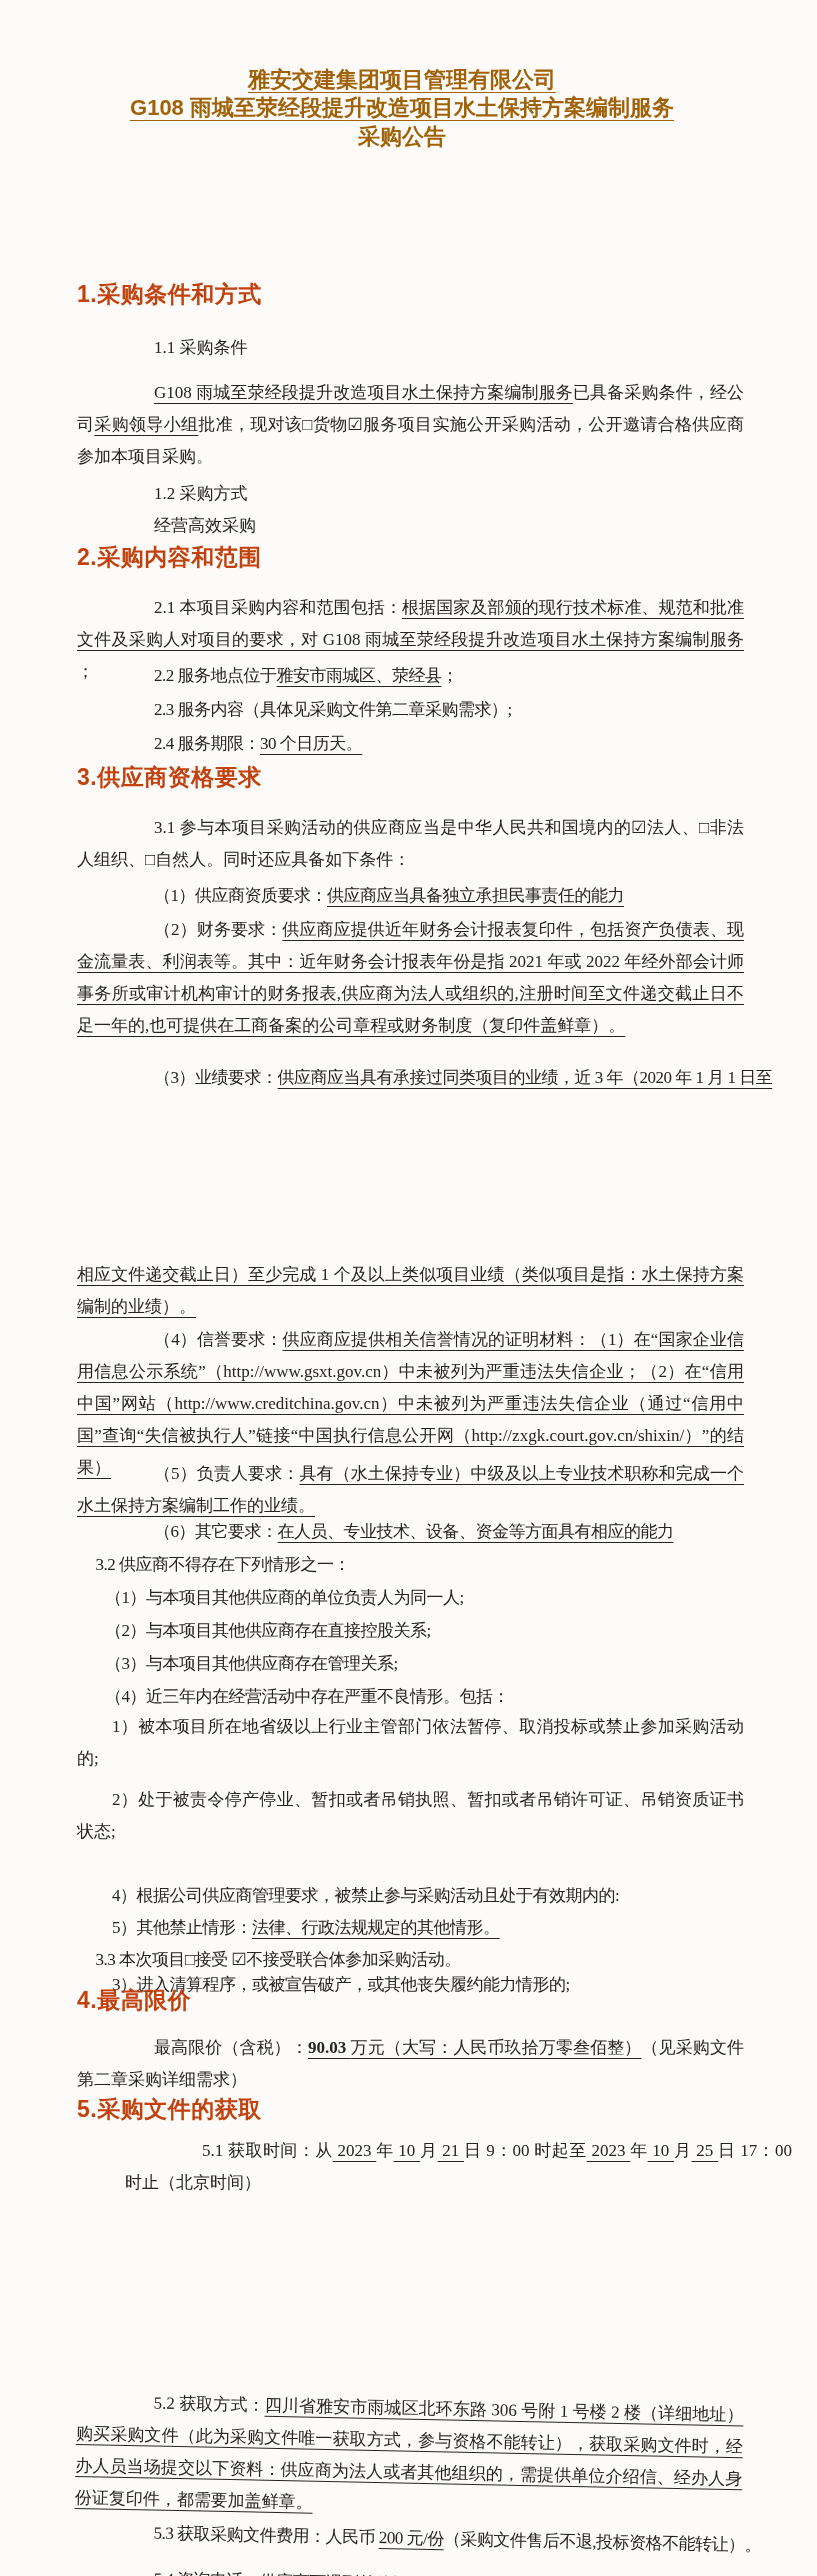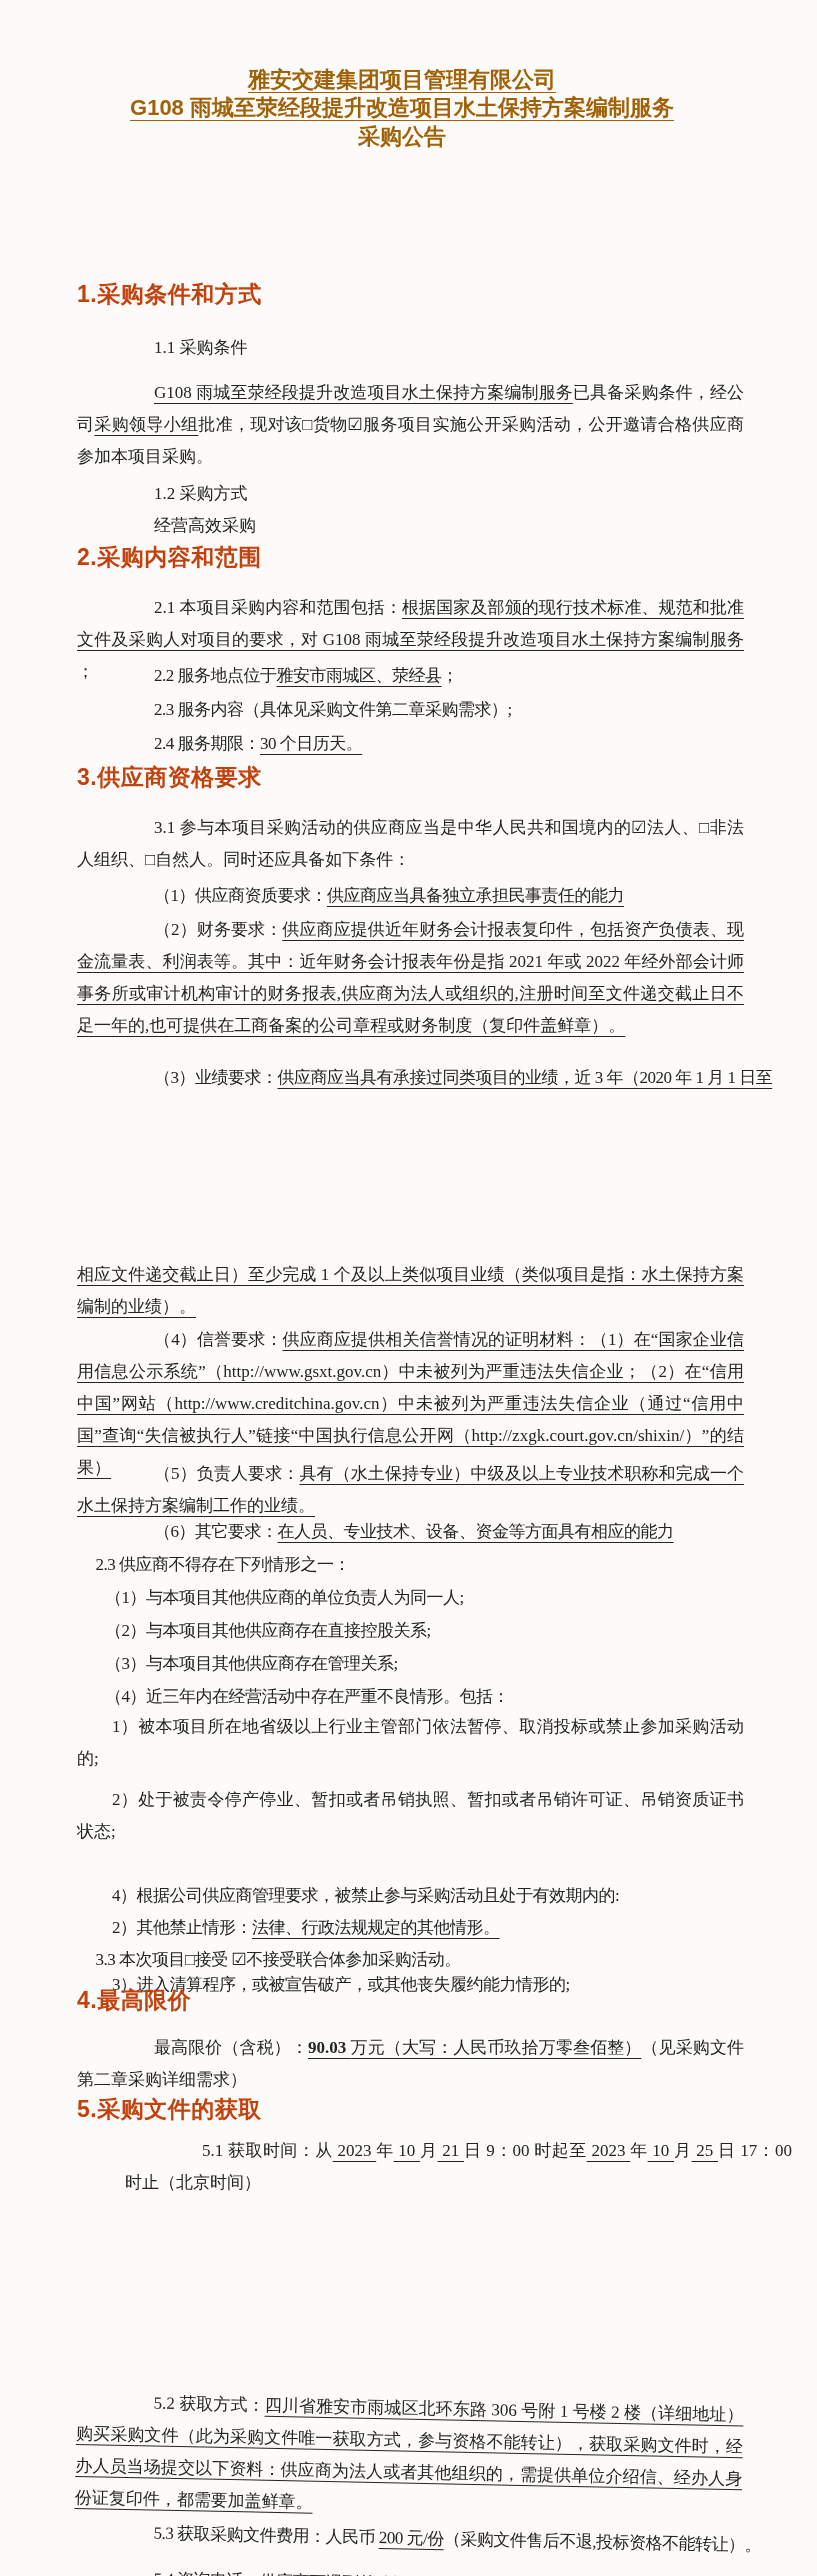--- a/index.html
+++ b/index.html
@@ -45,30 +45,30 @@
   <div class="h1" style="top:764px;">3.供应商资格要求</div>
   <div class="b i1" style="top:812px;"><span>3.1 参与本项目采购活动的供应商应当是中华人民共和国境内的☑法人、□非法人组织、□自然人。同时还应具备如下条件：</span></div>
   <div class="b i1 one" style="top:880px;"><span>（1）供应商资质要求：</span><span class="u">供应商应当具备独立承担民事责任的能力</span></div>
   <div class="b i1" style="top:914px;"><span>（2）财务要求：</span><span class="u">供应商应提供近年财务会计报表复印件，包括资产负债表、现金流量表、利润表等。其中：近年财务会计报表年份是指 2021 年或 2022 年经外部会计师事务所或审计机构审计的财务报表,供应商为法人或组织的,注册时间至文件递交截止日不足一年的,也可提供在工商备案的公司章程或财务制度（复印件盖鲜章）。</span></div>
   <div class="b i1 one" style="top:1062px;"><span>（3）业绩要求：</span><span class="u">供应商应当具有承接过同类项目的业绩，近 3 年（2020 年 1 月 1 日至</span></div>
 
   <div class="b" style="top:1259px;"><span class="u">相应文件递交截止日）至少完成 1 个及以上类似项目业绩（类似项目是指：水土保持方案编制的业绩）。</span></div>
   <div class="b i1" style="top:1324px;"><span>（4）信誉要求：</span><span class="u">供应商应提供相关信誉情况的证明材料：（1）在“国家企业信用信息公示系统”（http://www.gsxt.gov.cn）中未被列为严重违法失信企业；（2）在“信用中国”网站（http://www.creditchina.gov.cn）中未被列为严重违法失信企业（通过“信用中国”查询“失信被执行人”链接“中国执行信息公开网（http://zxgk.court.gov.cn/shixin/）”的结果）</span></div>
   <div class="b i1" style="top:1458px;"><span>（5）负责人要求：</span><span class="u">具有（水土保持专业）中级及以上专业技术职称和完成一个水土保持方案编制工作的业绩。</span></div>
   <div class="b i1 one" style="top:1516px;"><span>（6）其它要求：</span><span class="u">在人员、专业技术、设备、资金等方面具有相应的能力</span></div>
-  <div class="b i2 one" style="top:1549px;"><span>2.3 供应商不得存在下列情形之一：</span></div>
+  <div class="b i2 one" style="top:1549px;"><span>3.2 供应商不得存在下列情形之一：</span></div>
   <div class="b i3 one" style="top:1582px;"><span>（1）与本项目其他供应商的单位负责人为同一人;</span></div>
   <div class="b i3 one" style="top:1615px;"><span>（2）与本项目其他供应商存在直接控股关系;</span></div>
   <div class="b i3 one" style="top:1648px;"><span>（3）与本项目其他供应商存在管理关系;</span></div>
   <div class="b i3 one" style="top:1681px;"><span>（4）近三年内在经营活动中存在严重不良情形。包括：</span></div>
   <div class="b i4" style="top:1711px;"><span>1）被本项目所在地省级以上行业主管部门依法暂停、取消投标或禁止参加采购活动的;</span></div>
   <div class="b i4" style="top:1784px;"><span>2）处于被责令停产停业、暂扣或者吊销执照、暂扣或者吊销许可证、吊销资质证书状态;</span></div>
   <div class="b i4 one" style="top:1947px;margin-top:22px;"><span>3）进入清算程序，或被宣告破产，或其他丧失履约能力情形的;</span></div>
   <div class="b i4 one" style="top:1880px;"><span>4）根据公司供应商管理要求，被禁止参与采购活动且处于有效期内的:</span></div>
-  <div class="b i4 one" style="top:1912px;"><span>2）其他禁止情形：</span><span class="u">法律、行政法规规定的其他情形。</span></div>
+  <div class="b i4 one" style="top:1912px;"><span>5）其他禁止情形：</span><span class="u">法律、行政法规规定的其他情形。</span></div>
   <div class="b i2 one" style="top:1944px;"><span>3.3 本次项目□接受 ☑不接受联合体参加采购活动。</span></div>
 
   <div class="h1" style="top:1987px;">4.最高限价</div>
   <div class="b i1" style="top:2032px;"><span>最高限价（含税）：</span><span class="u bold">90.03 </span><span class="u">万元（大写：人民币玖拾万零叁佰整）</span><span>（见采购文件第二章采购详细需求）</span></div>
 
   <div class="h1" style="top:2096px;">5.采购文件的获取</div>
   <div class="b i1" style="top:2135px;margin-left:48px;"><span>5.1 获取时间：从</span><span class="u"> 2023 </span><span>年</span><span class="u"> 10 </span><span>月</span><span class="u"> 21 </span><span>日 9：00 时起至</span><span class="u"> 2023 </span><span>年</span><span class="u"> 10 </span><span>月</span><span class="u">  25 </span><span>日 17：00 时止（北京时间）</span></div>
 
   <div class="b i1 sk" style="top:2386px;"><span>5.2 获取方式：</span><span class="u">四川省雅安市雨城区北环东路 306 号附 1 号楼 2 楼（详细地址）购买采购文件（此为采购文件唯一获取方式，参与资格不能转让），获取采购文件时，经办人员当场提交以下资料：供应商为法人或者其他组织的，需提供单位介绍信、经办人身份证复印件，都需要加盖鲜章。</span></div>
   <div class="b i1 one sk" style="top:2516px;"><span>5.3 获取采购文件费用：人民币 </span><span class="u">200 元/份</span><span>（采购文件售后不退,投标资格不能转让）。</span></div>

